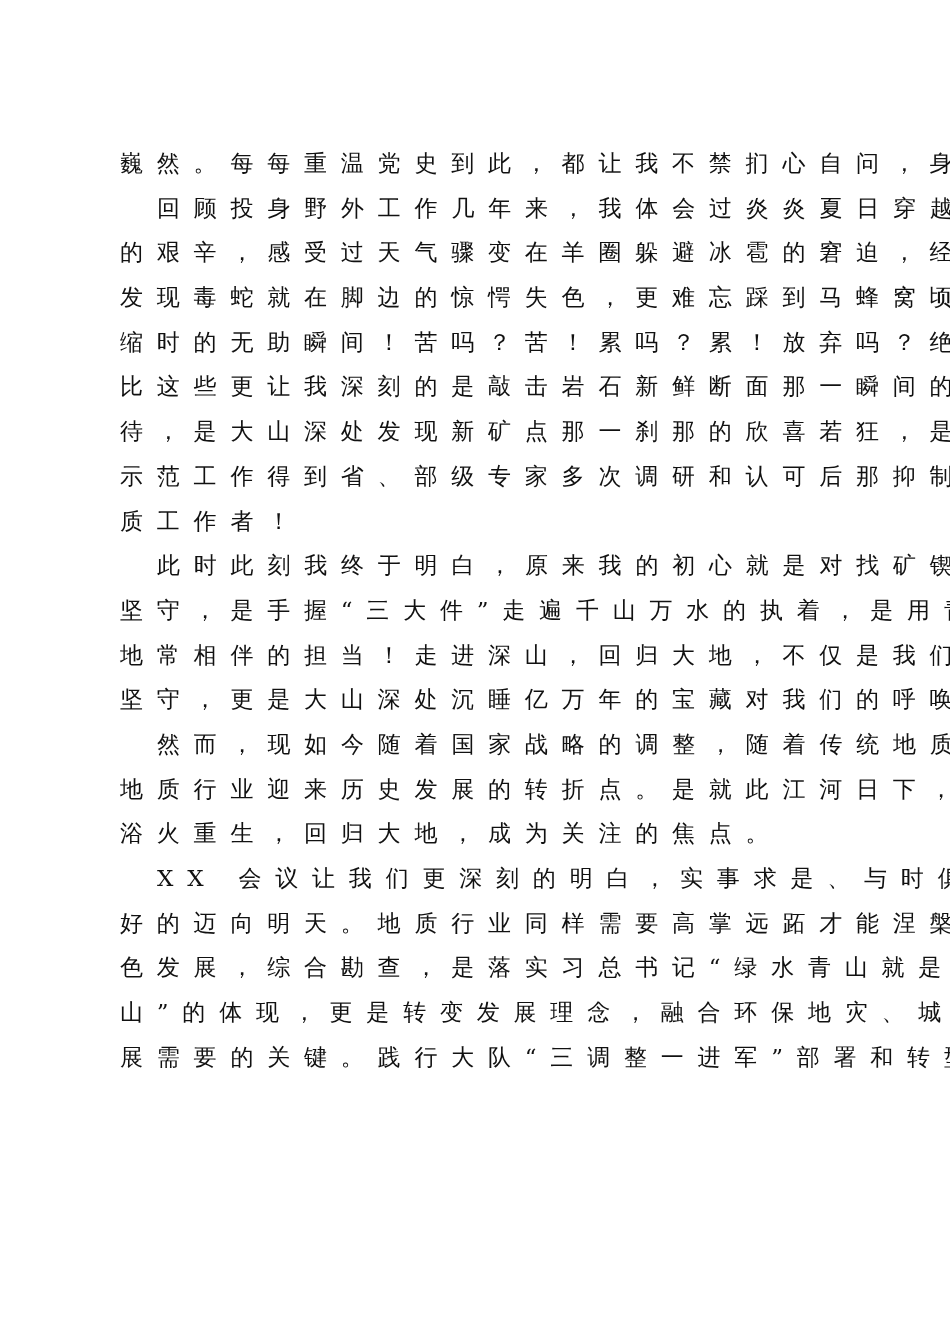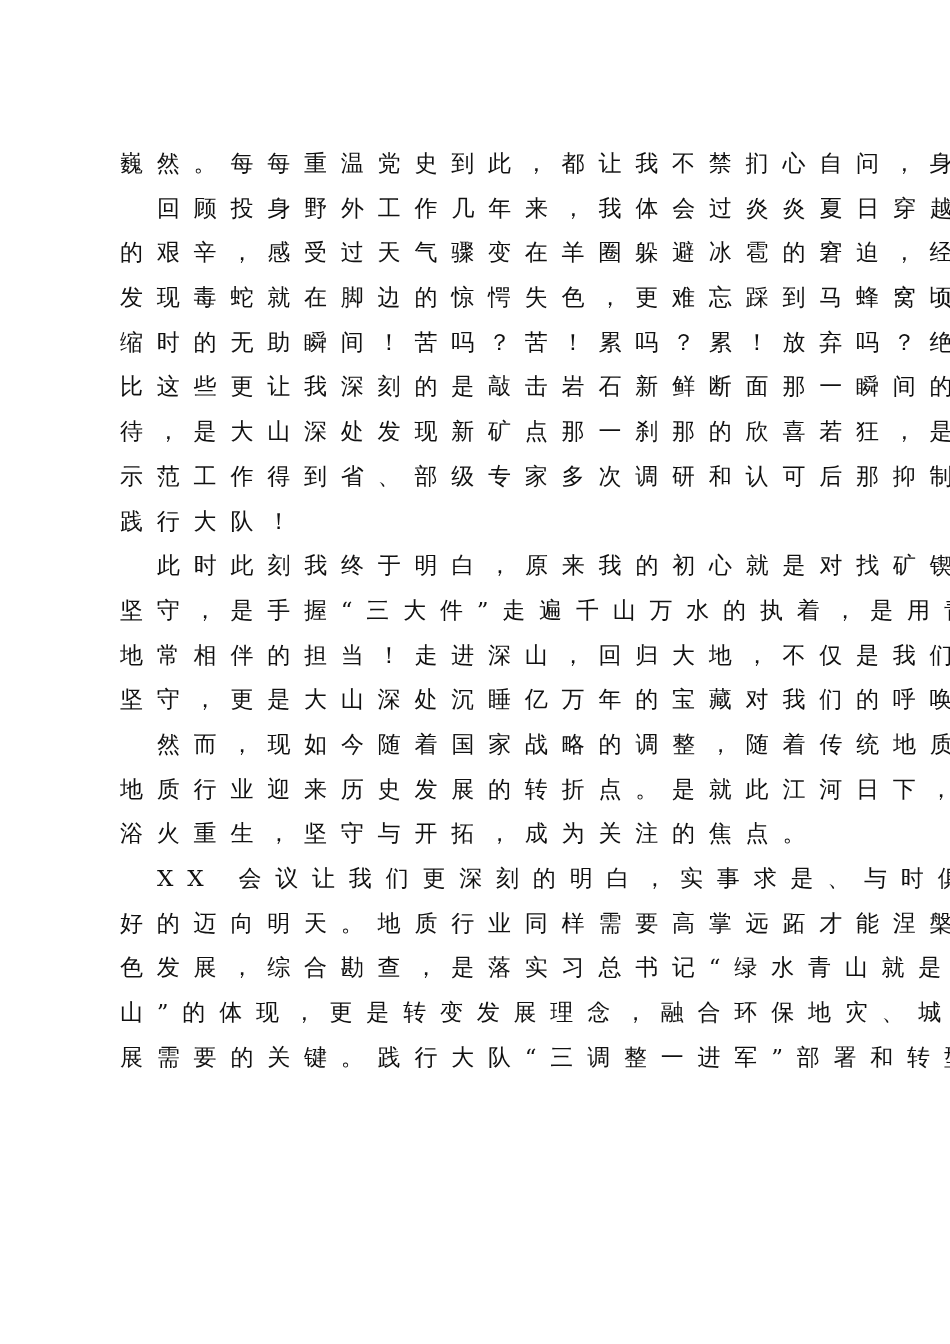--- a/index.html
+++ b/index.html
@@ -48,34 +48,34 @@
   </div>
 
   <div class="para">
     <span class="line ind" style="padding-left:37px">回顾投身野外工作几年来，我体会过炎炎夏日穿越满山荆棘</span>
     <span class="line">的艰辛，感受过天气骤变在羊圈躲避冰雹的窘迫，经历过突然</span>
     <span class="line">发现毒蛇就在脚边的惊愕失色，更难忘踩到马蜂窝顷刻蹲下蜷</span>
     <span class="line">缩时的无助瞬间！苦吗？苦！累吗？累！放弃吗？绝不！因为</span>
     <span class="line">比这些更让我深刻的是敲击岩石新鲜断面那一瞬间的忐忑和期</span>
     <span class="line">待，是大山深处发现新矿点那一刹那的欣喜若狂，是绿色勘查</span>
     <span class="line">示范工作得到省、部级专家多次调研和认可后那抑制不住的满</span>
-    <span class="line">践行大队！</span>
+    <span class="line">质工作者！</span>
   </div>
 
   <div class="para">
     <span class="line ind">此时此刻我终于明白，原来我的初心就是对找矿锲而不舍的</span>
     <span class="line">坚守，是手握“三大件”走遍千山万水的执着，是用青春与大</span>
     <span class="line">地常相伴的担当！走进深山，回归大地，不仅是我们对地质的</span>
     <span class="line">坚守，更是大山深处沉睡亿万年的宝藏对我们的呼唤！</span>
   </div>
 
   <div class="para">
     <span class="line ind">然而，现如今随着国家战略的调整，随着传统地质的式微，</span>
     <span class="line">地质行业迎来历史发展的转折点。是就此江河日下，还是借机</span>
-    <span class="line">浴火重生，坚守与开拓，成为关注的焦点。</span>
+    <span class="line">浴火重生，回归大地，成为关注的焦点。</span>
   </div>
 
   <div class="para">
     <span class="line ind">XX 会议让我们更深刻的明白，实事求是、与时俱进才能更</span>
     <span class="line">好的迈向明天。地质行业同样需要高掌远跖才能涅槃重生！绿</span>
     <span class="line">色发展，综合勘查，是落实习总书记“绿水青山就是金山银</span>
     <span class="line">山”的体现，更是转变发展理念，融合环保地灾、城市地质发</span>
     <span class="line">展需要的关键。践行大队“三调整一进军”部署和转型高质量</span>
   </div>
 

